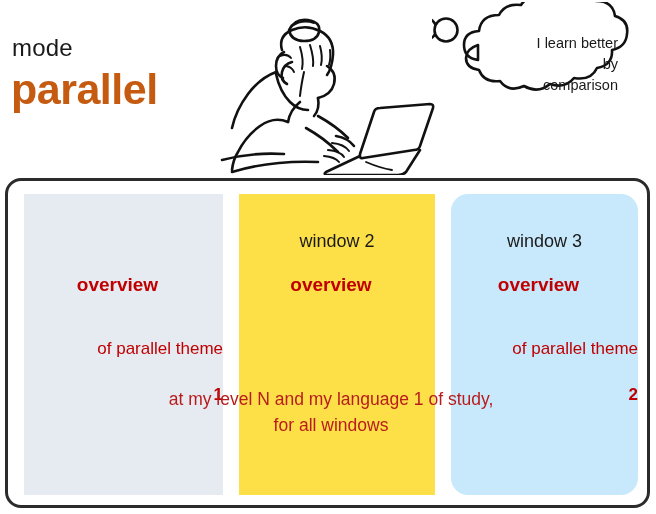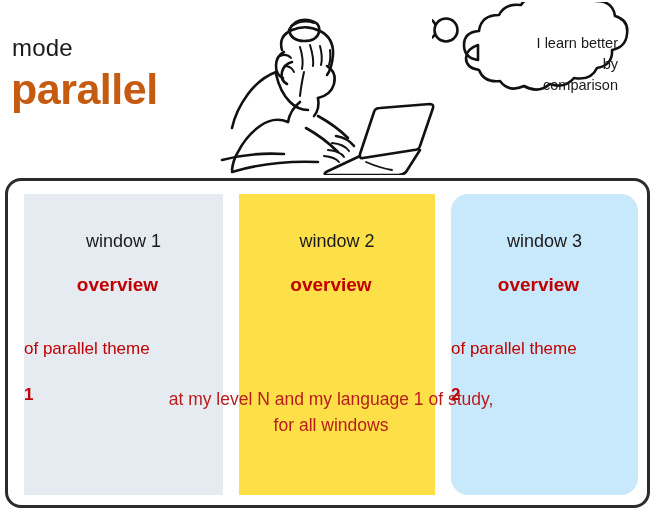--- a/index.html
+++ b/index.html
@@ -110,21 +110,21 @@
     top: 80px;
     text-align: center;
     font-size: 19px;
     font-weight: bold;
     color: #C00000;
   }
   .panel-desc {
     position: absolute;
     left: 0; right: 0;
     top: 120px;
-    text-align: left;
+    text-align: right;
     font-size: 17px;
     line-height: 23px;
     color: #C00000;
     white-space: pre-line;
   }
   .panel-desc .num {
     font-weight: bold;
   }
 
   
@@ -231,21 +231,20 @@
   </div>
 
   <div id="bubble-text">I learn better
 by
 comparison</div>
 </div>
 
 <div id="windows-container">
 
   <div id="panel-1" class="panel">
-    <div class="panel-title">window 1</div>
     <div class="panel-overview">overview</div>
     <div class="panel-desc">
       <span>of parallel theme</span><br>
       <span class="num">1</span>
     </div>
   </div>
 
   <div id="panel-2" class="panel">
     <div class="panel-title">window 2</div>
     <div class="panel-overview">overview</div>

